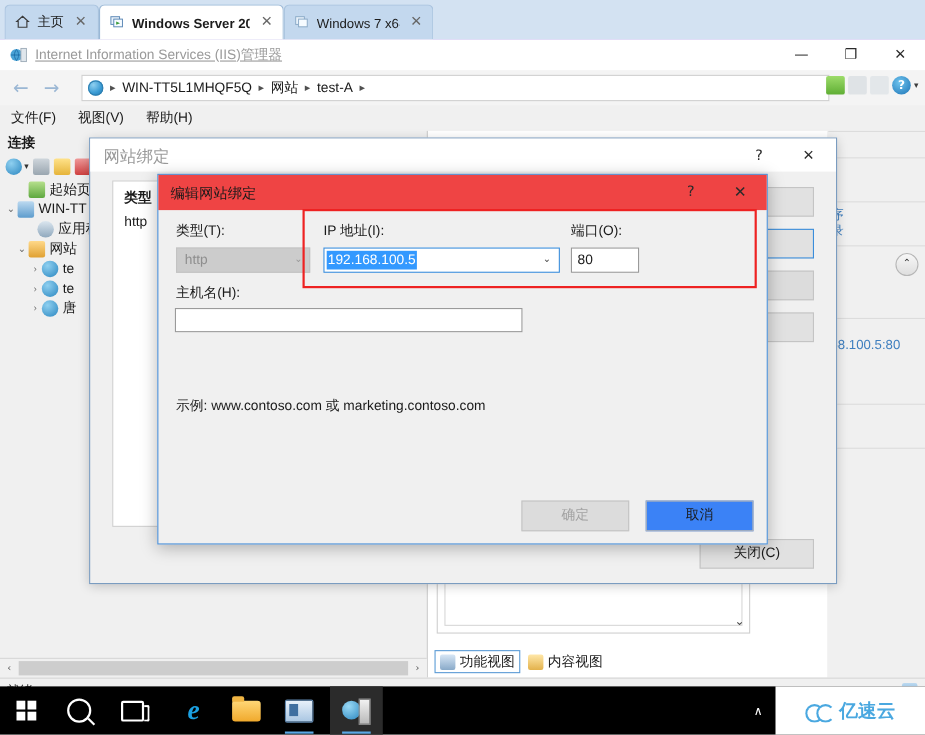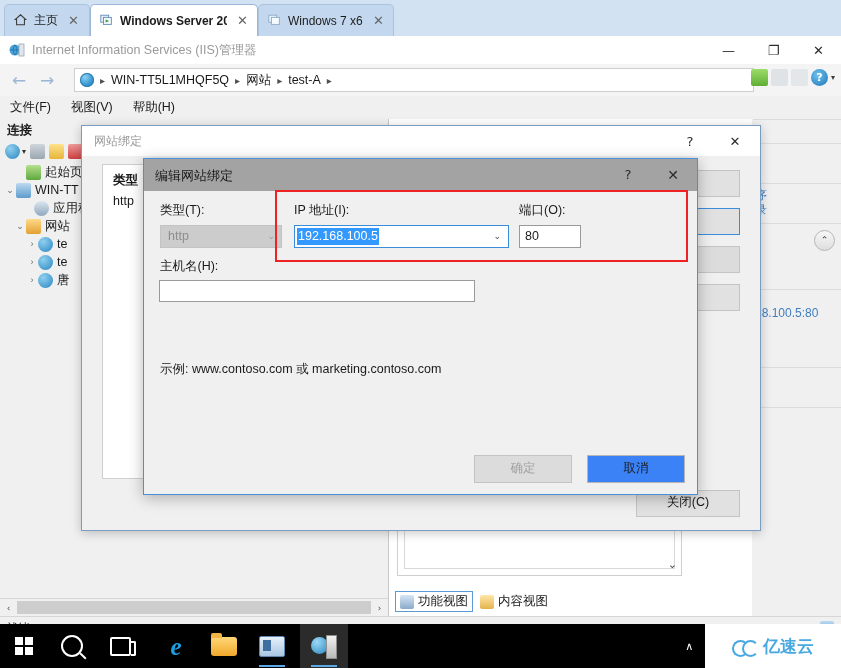--- a/index.html
+++ b/index.html
@@ -46,21 +46,21 @@
   .iis-window {
     position: absolute; left: 0; top: 36px; width: 841px; height: 588px;
     background: #f0f0f0;
   }
   .iis-titlebar {
     position: absolute; left: 0; top: 0; width: 841px; height: 28px;
     background: #ffffff;
     display: flex; align-items: center;
   }
   .iis-titlebar .t-ico { width: 18px; height: 18px; margin: 0 6px 0 8px; position: relative; }
-  .iis-titlebar .t-text { font-size: 12.5px; color: #9a9a9a; }
+  .iis-titlebar .t-text { font-size: 12.5px; color: #9a9a9a; text-decoration: underline; }
   .win-btns { position: absolute; right: 0; top: 0; height: 28px; display: flex; }
   .win-btn {
     width: 45px; height: 28px; display: flex; align-items: center; justify-content: center;
     color: #2b2b2b; font-size: 13px; font-family: "DejaVu Sans", sans-serif;
   }
 
   
   .addr-row {
     position: absolute; left: 0; top: 28px; width: 841px; height: 32px;
     background: #f4f4f4;
@@ -183,21 +183,21 @@
 
   
   .dlg-outer {
     position: absolute; left: 81px; top: 125px; width: 678px; height: 404px;
     background: #f0f0f0; border: 1px solid #7a9cc0;
     box-shadow: 0 2px 10px rgba(0,0,0,.22);
   }
   .dlg-outer .dlg-title {
     position: absolute; left: 0; top: 0; width: 100%; height: 30px; background: #ffffff;
   }
-  .dlg-title-text { position: absolute; left: 12px; top: 7px; font-size: 12px; color: #9a9a9a; }
+  .dlg-title-text { position: absolute; left: 12px; top: 7px; font-size: 15px; color: #9a9a9a; }
   .dlg-help { position: absolute; right: 58px; top: 5px; width: 24px; height: 22px;
               text-align: center; line-height: 22px; font-size: 13px; color: #2b2b2b;
               font-family: "DejaVu Sans", sans-serif; }
   .dlg-close { position: absolute; right: 10px; top: 5px; width: 30px; height: 22px;
                text-align: center; line-height: 22px; font-size: 13px; color: #2b2b2b;
                font-family: "DejaVu Sans", sans-serif; }
 
   .bind-list {
     position: absolute; left: 20px; top: 38px; width: 538px; height: 313px;
     background: #ffffff; border: 1px solid #cfcfcf;
@@ -218,21 +218,21 @@
     background: #e1e1e1; border: 1px solid #c4c4c4;
     font-size: 12.5px; color: #1a1a1a; text-align: center; line-height: 23px;
   }
 
   
   .dlg-edit {
     position: absolute; left: 143px; top: 158px; width: 553px; height: 335px;
     background: #f0f0f0; border: 1px solid #4a90d9;
     box-shadow: 0 3px 14px rgba(0,0,0,.28);
   }
-  .dlg-edit .etitle { position: absolute; left: 0; top: 0; width: 100%; height: 32px; background: #a3a3a3; }
+  .dlg-edit .etitle { position: absolute; left: 0; top: 0; width: 100%; height: 32px; background: #ef4444; }
   .etitle-text { position: absolute; left: 11px; top: 8px; font-size: 13px; color: #1a1a1a; }
   .ehelp { position: absolute; right: 56px; top: 5px; width: 26px; height: 22px;
            text-align: center; line-height: 22px; font-size: 13px; color: #2b2b2b;
            font-family: "DejaVu Sans", sans-serif; }
   .eclose { position: absolute; right: 8px; top: 5px; width: 32px; height: 22px;
             text-align: center; line-height: 22px; font-size: 14px; color: #2b2b2b;
             font-family: "DejaVu Sans", sans-serif; }
 
   .fld-label { position: absolute; font-size: 12.5px; color: #1a1a1a; white-space: nowrap; }
 

